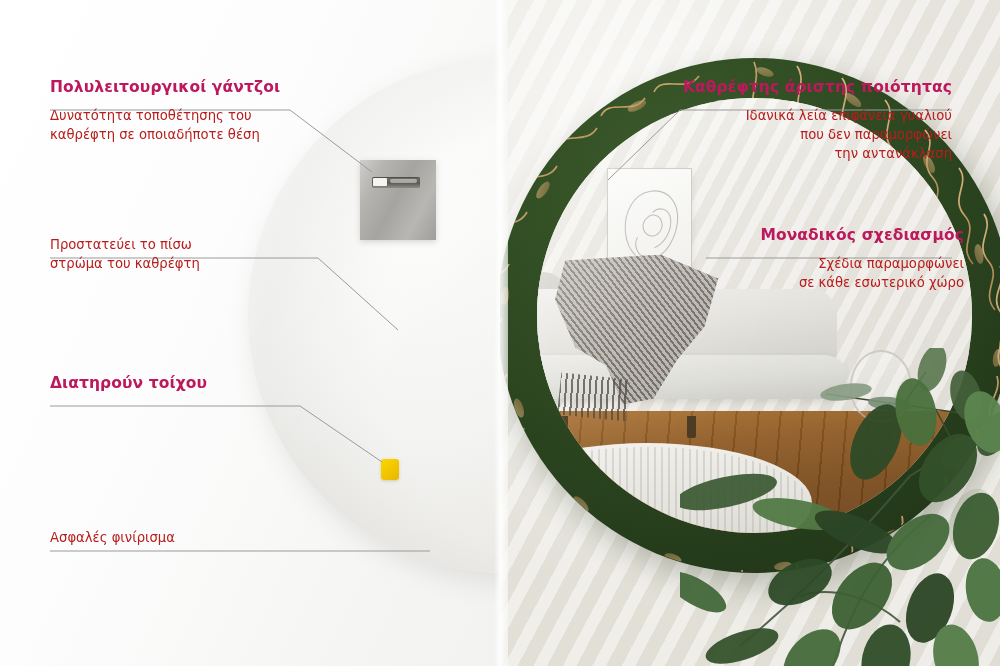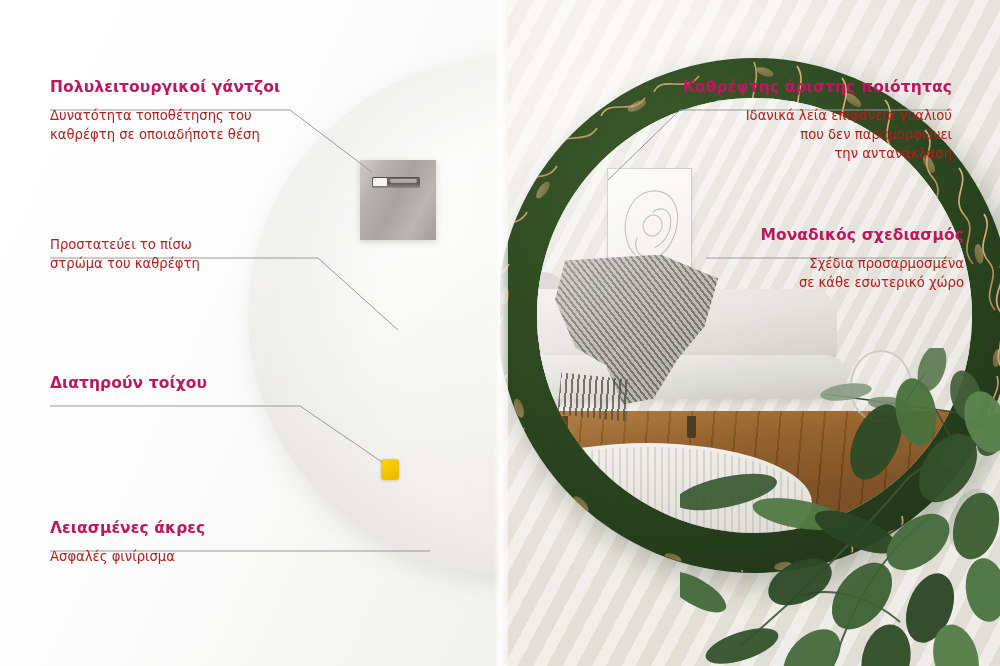--- a/index.html
+++ b/index.html
@@ -439,30 +439,29 @@
   <div class="feat left" style="top:226px;">
     <p>Προστατεύει το πίσω
 στρώμα του καθρέφτη</p>
   </div>
 
   <div class="feat left" style="top:374px;">
     <h3>Διατηρούν τοίχου</h3>
   </div>
 
   <div class="feat left" style="top:519px;">
-    <h3>Λειασμένες άκρες</h3>
     <p>Ασφαλές φινίρισμα</p>
   </div>
 
   <div class="feat right" style="right:48px; top:78px;">
     <h3>Καθρέφτης άριστης ποιότητας</h3>
     <p>Ιδανικά λεία επιφάνεια γυαλιού
 που δεν παραμορφώνει
 την αντανάκλαση</p>
   </div>
 
   <div class="feat right" style="right:36px; top:226px;">
     <h3>Μοναδικός σχεδιασμός</h3>
-    <p>Σχέδια προσαρμοσμένα
+    <p>Σχέδια παραμορφώνει
 σε κάθε εσωτερικό χώρο</p>
   </div>
 
 </div>
 
 </body></html>

